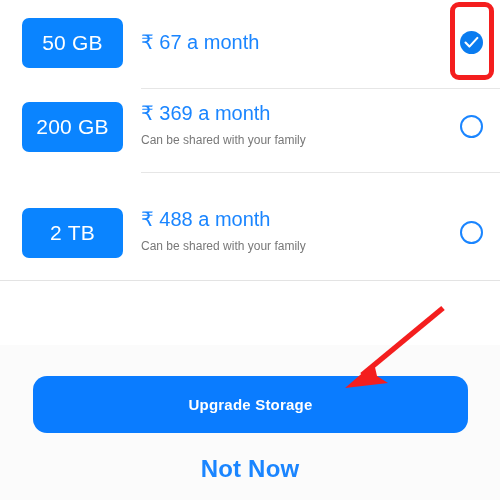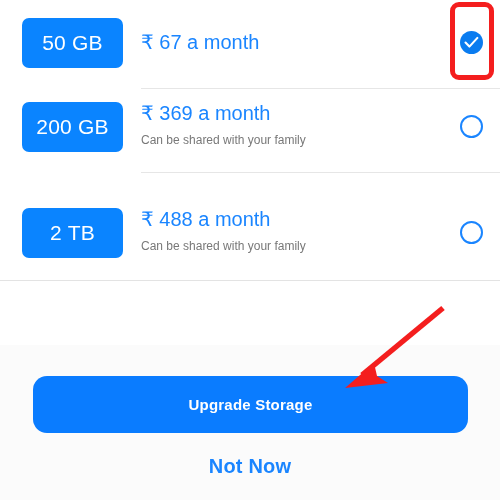--- a/index.html
+++ b/index.html
@@ -157,21 +157,21 @@
     margin-top: 8px;
   }
 
   .not-now {
     position: absolute;
     left: 0;
     top: 110px;
     width: 500px;
     text-align: center;
     color: #1a85ff;
-    font-size: 20px;
+    font-size: 24px;
     font-weight: bold;
     letter-spacing: 0.2px;
     cursor: pointer;
   }
 
   
   .annotation-layer {
     position: absolute;
     left: 0; top: 0;
     width: 500px;

